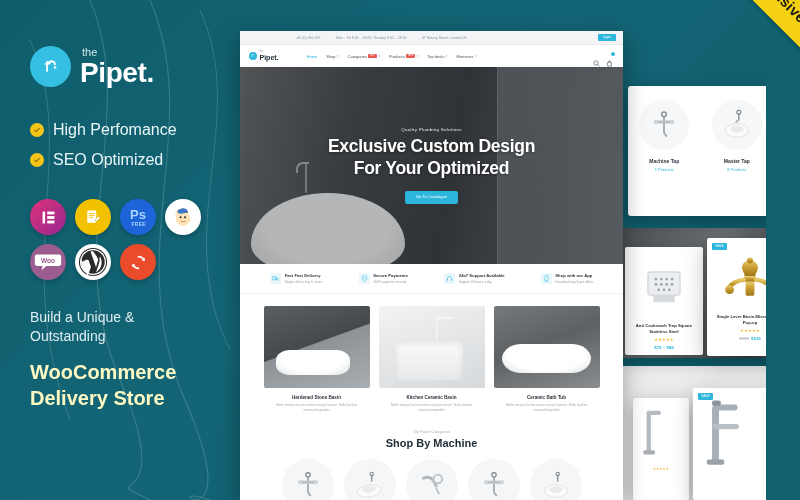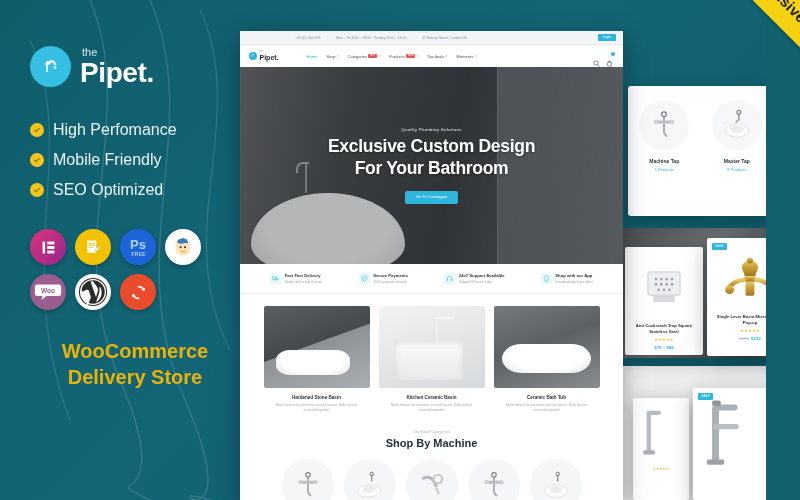--- a/index.html
+++ b/index.html
@@ -51,21 +51,21 @@
   .b-mailchimp { background:#fff; }
   .b-woo       { background:#9b5c8f; }
   .b-wp        { background:#fff; }
   .b-sync      { background:#ea4b2a; }
   .badge .ps-t { font:700 13px "Liberation Sans",sans-serif; color:#a8d4ff; line-height:1; }
   .badge .ps-f { font:700 5px "Liberation Sans",sans-serif; color:#a8d4ff; letter-spacing:.3px; }
 
   .tagline { margin-top:28px; }
   .tagline .small { font-size:14px; line-height:1.35; color:#dfeef1; font-weight:400; }
   .tagline .big { margin-top:13px; font-size:20px; font-weight:700; line-height:1.3;
-                  color:#eab308;text-align:center; }
+                  color:#fef9c3; }
 
   
   .site { position:absolute; left:240px; top:31px; width:383px; height:469px;
           background:#fff; overflow:hidden;
           box-shadow:0 6px 22px rgba(0,0,0,.35); }
 
   .topbar { height:14px; background:#f3f4f6; border-bottom:1px solid #e8eaec;
             display:flex; align-items:center; padding:0 8px; position:relative; }
   .topbar .ti { display:flex; align-items:center; gap:2px; margin-left:10px; }
   .topbar .ti:first-of-type { margin-left:42px; }
@@ -246,28 +246,20 @@
             </svg>
         </span>
         <span class="lbl">High Perfomance</span>
       </div>
       <div class="bullet">
         <span class="tick">
           <svg width="8" height="8" viewBox="0 0 12 12">
               <path d="M2.4 6.2l2.2 2.3L9.6 3.6" stroke="#8a6a00" stroke-width="1.6" fill="none" stroke-linecap="round" stroke-linejoin="round"></path>
             </svg>
         </span>
-        <span class="lbl">Mobile Friendly</span>
-      </div>
-      <div class="bullet">
-        <span class="tick">
-          <svg width="8" height="8" viewBox="0 0 12 12">
-              <path d="M2.4 6.2l2.2 2.3L9.6 3.6" stroke="#8a6a00" stroke-width="1.6" fill="none" stroke-linecap="round" stroke-linejoin="round"></path>
-            </svg>
-        </span>
         <span class="lbl">SEO Optimized</span>
       </div>
     </div>
 
     <div class="badges">
       <div class="badge-row">
         <div class="badge b-elementor">
           <svg width="17" height="17" viewBox="0 0 20 20">
               <rect x="3" y="3" width="3" height="14" fill="#fff"></rect>
               <rect x="8.5" y="3" width="8.5" height="3.4" fill="#fff"></rect>
@@ -322,20 +314,22 @@
             <path d="M11 4.2a6.8 6.8 0 016.2 4" stroke="#fff" stroke-width="2" fill="none" stroke-linecap="round"></path>
             <path d="M11 17.8a6.8 6.8 0 01-6.2-4" stroke="#fff" stroke-width="2" fill="none" stroke-linecap="round"></path>
             <path d="M18.6 5.4l-.6 3.6-3.6-.7z" fill="#fff"></path>
             <path d="M3.4 16.6l.6-3.6 3.6.7z" fill="#fff"></path>
           </svg>
         </div>
       </div>
     </div>
 
     <div class="tagline">
+      <div class="small" style="white-space:pre-line">Build a Unique &amp;
+Outstanding</div>
       <div class="big">
         <div>WooCommerce</div>
         <div>Delivery Store</div>
       </div>
     </div>
   </div>
 
   <div class="right-stack">
 
     <div class="r-dark"></div>
@@ -555,21 +549,21 @@
     <div class="hero">
       <div class="tiles"></div>
       <div class="glass"></div>
       <div class="tub"></div>
       <div class="faucet"></div>
       <div class="shade"></div>
       <div class="inner">
         <div class="kicker">Quality Plumbing Solutions</div>
         <h1>
           <div>Exclusive Custom Design</div>
-          <div>For Your Bathroom</div>
+          <div>For Your Optimized</div>
         </h1>
         <div class="cta">Go To Catalogue</div>
       </div>
     </div>
 
     <div class="feat">
       <div class="f">
         <div class="fi">
           <svg width="7" height="7" viewBox="0 0 16 16">
               <path d="M1 4h8v6H1z" fill="none" stroke="#2cb6dc" stroke-width="1.2"></path>

